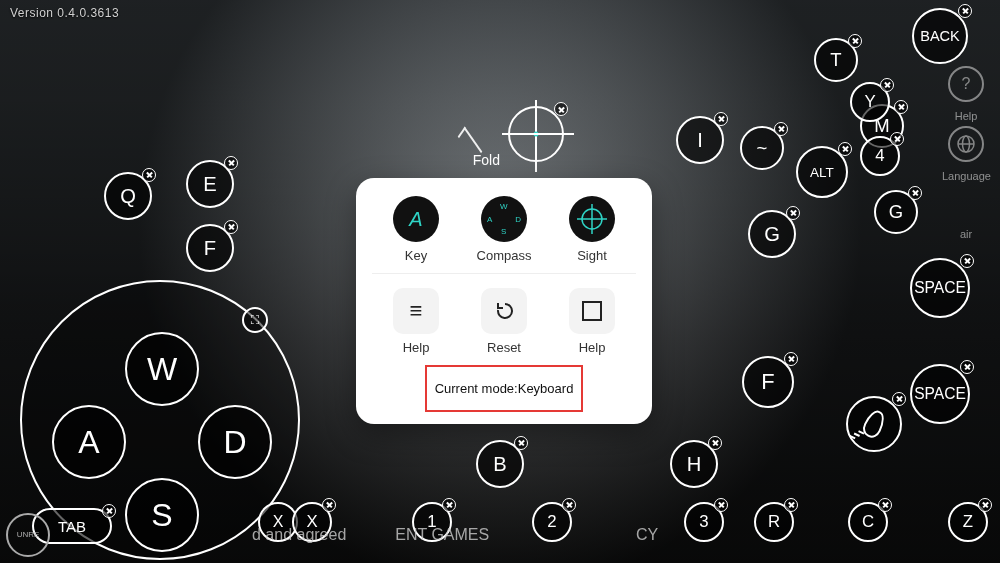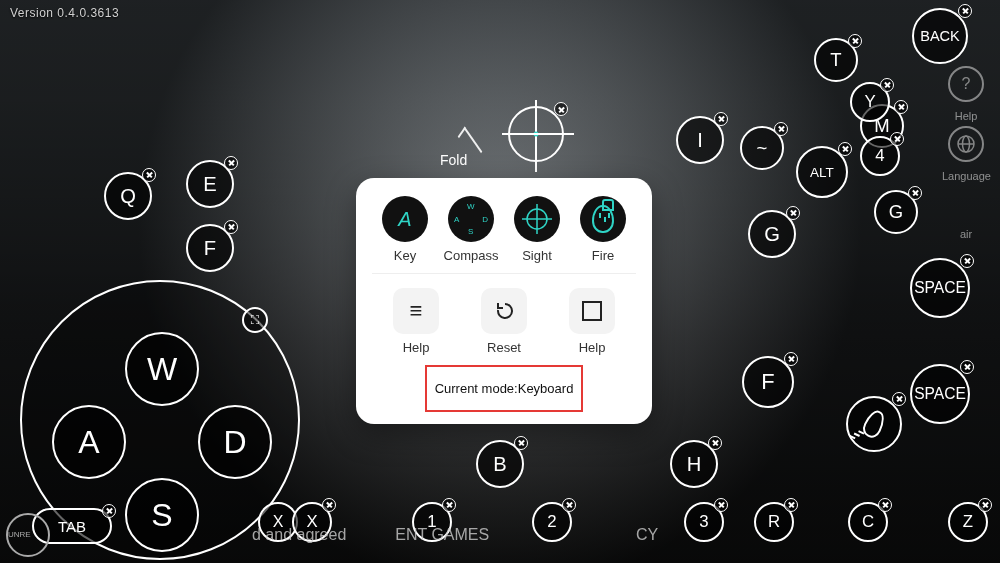--- a/index.html
+++ b/index.html
@@ -19,41 +19,41 @@
   .kbtn{position:absolute;border:2px solid #fff;border-radius:50%;background:rgba(0,0,0,.6);color:#fff;display:flex;align-items:center;justify-content:center;font-weight:500;cursor:pointer}
   .kbtn .close{position:absolute;top:-6px;right:-6px;width:14px;height:14px;border:1.5px solid #fff;border-radius:50%;background:rgba(0,0,0,.6);display:flex;align-items:center;justify-content:center}
   .kbtn .close::before,.kbtn .close::after{content:"";position:absolute;width:7px;height:1.5px;background:#fff}
   .kbtn .close::before{transform:rotate(45deg)}
   .kbtn .close::after{transform:rotate(-45deg)}
   
   .dpad{position:absolute;left:20px;top:280px;width:280px;height:280px;border:2px solid #fff;border-radius:50%;background:rgba(0,0,0,.25)}
   .dpad .expand{position:absolute;left:220px;top:25px;width:26px;height:26px;border:2px solid #fff;border-radius:50%;background:rgba(0,0,0,.5);display:flex;align-items:center;justify-content:center;color:#fff;font-size:12px}
   .dkey{position:absolute;width:74px;height:74px;border:2px solid #fff;border-radius:50%;background:rgba(0,0,0,.6);color:#fff;font-size:32px;display:flex;align-items:center;justify-content:center}
   
-  .fold{position:absolute;left:440px;top:138px;color:#fff;text-align:left;font-size:14px;width:60px}
+  .fold{position:absolute;left:440px;top:138px;color:#fff;text-align:right;font-size:14px;width:60px}
   .fold::before{content:"";display:block;width:28px;height:10px;margin:0 auto 2px;border-top:2px solid #fff;border-left:2px solid #fff;transform:rotate(45deg) skew(10deg,10deg);opacity:.9}
   .cross{position:absolute;left:508px;top:106px;width:56px;height:56px;border:2px solid #fff;border-radius:50%}
   .cross::before,.cross::after{content:"";position:absolute;background:#fff}
   .cross::before{left:50%;top:-8px;width:2px;height:72px;transform:translateX(-50%)}
   .cross::after{top:50%;left:-8px;height:2px;width:72px;transform:translateY(-50%)}
   .cross .dot{position:absolute;left:50%;top:50%;width:5px;height:5px;background:#2fd4c6;border-radius:50%;transform:translate(-50%,-50%)}
   .cross .close{position:absolute;top:-6px;right:-6px;width:14px;height:14px;border:1.5px solid #fff;border-radius:50%;background:rgba(0,0,0,.6)}
   .cross .close::before,.cross .close::after{content:"";position:absolute;left:3px;top:5.5px;width:7px;height:1.5px;background:#fff}
   .cross .close::before{transform:rotate(45deg)}
   .cross .close::after{transform:rotate(-45deg)}
   
   .panel{position:absolute;left:356px;top:178px;width:296px;background:#fff;border-radius:18px;padding:18px 16px 12px;box-shadow:0 10px 30px rgba(0,0,0,.4)}
   .prow{display:flex;justify-content:space-around;margin-bottom:10px}
   .pcell{width:62px;text-align:center;color:#333;font-size:13px;cursor:pointer}
   .picon{width:46px;height:46px;margin:0 auto 6px;border-radius:50%;background:#111;display:flex;align-items:center;justify-content:center;color:#2fd4c6;position:relative}
   .picon2{width:46px;height:46px;margin:0 auto 6px;border-radius:10px;background:#f3f3f3;display:flex;align-items:center;justify-content:center;color:#222;position:relative}
   .status{display:block;margin:6px auto 0;padding:14px 8px;border:2px solid #e53935;color:#111;font-size:13px;width:max-content}
   
   .agree{position:absolute;left:252px;top:526px;color:#ccc;font-size:16px;opacity:.8}
-  .unreal{position:absolute;left:6px;bottom:6px;width:44px;height:44px;border:2px solid #aaa;border-radius:50%;display:flex;align-items:center;color:#aaa;font-size:8px;text-align:center;line-height:1}
+  .unreal{position:absolute;left:6px;bottom:6px;width:44px;height:44px;border:2px solid #aaa;border-radius:50%;display:flex;align-items:center;justify-content:center;color:#aaa;font-size:8px;text-align:center;line-height:1}
   
   .grenade{width:22px;height:28px;border:2px solid #2fd4c6;border-radius:50% 50% 50% 50%/60% 60% 45% 45%;position:relative}
   .grenade::before{content:"";position:absolute;left:8px;top:-8px;width:8px;height:8px;border:2px solid #2fd4c6;border-radius:3px 3px 0 0}
   .grenade .s{position:absolute;background:#2fd4c6;width:1.5px;height:5px}
   
   .bullet{width:18px;height:28px;border:2px solid #fff;border-radius:50% 50% 50% 50%/70% 70% 40% 40%;transform:rotate(25deg);position:relative}
   .bullet::after{content:"";position:absolute;left:-4px;bottom:-2px;width:6px;height:2px;background:#fff;box-shadow:-3px 4px 0 #fff,-6px 8px 0 #fff}
 </style>
 </head>
 <body>
@@ -107,30 +107,20 @@
       <div class="pcell">
         <div class="picon">
           <svg width="30" height="30" viewBox="0 0 30 30">
               <circle cx="15" cy="15" r="10" fill="none" stroke="#2fd4c6" stroke-width="1.5"></circle>
               <line x1="15" y1="0" x2="15" y2="30" stroke="#2fd4c6" stroke-width="1.5"></line>
               <line x1="0" y1="15" x2="30" y2="15" stroke="#2fd4c6" stroke-width="1.5"></line>
             </svg>
         </div>
         <span>Sight</span>
       </div>
-      <div class="pcell">
-        <div class="picon">
-          <div class="grenade">
-              <i class="s" style="left:5px;top:6px"></i>
-              <i class="s" style="left:10px;top:10px"></i>
-              <i class="s" style="left:14px;top:6px"></i>
-            </div>
-        </div>
-        <span>Fire</span>
-      </div>
     </div>
     <div style="height:1px;background:#eee;margin:4px 0 14px"></div>
     <div class="prow">
       <div class="pcell">
         <div class="picon2">
             <span style="font-size:22px;line-height:1">≡</span>
           </div>
         <span>Help</span>
       </div>
       <div class="pcell">

